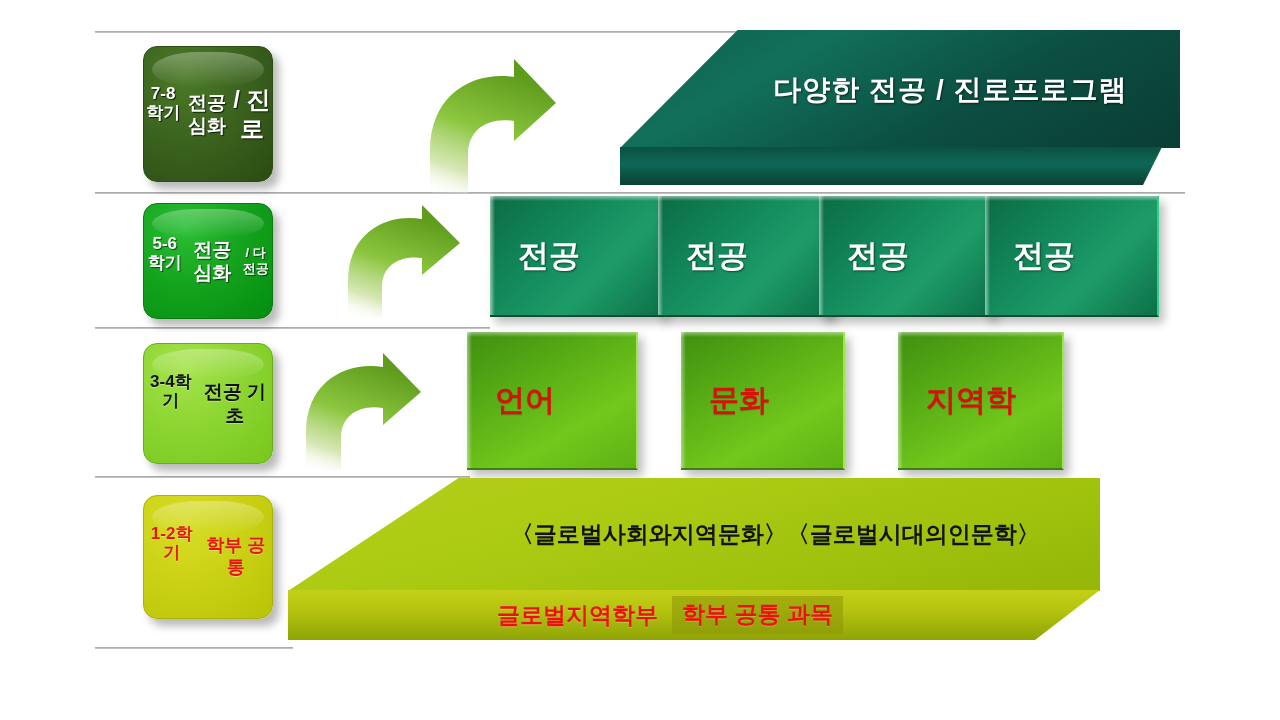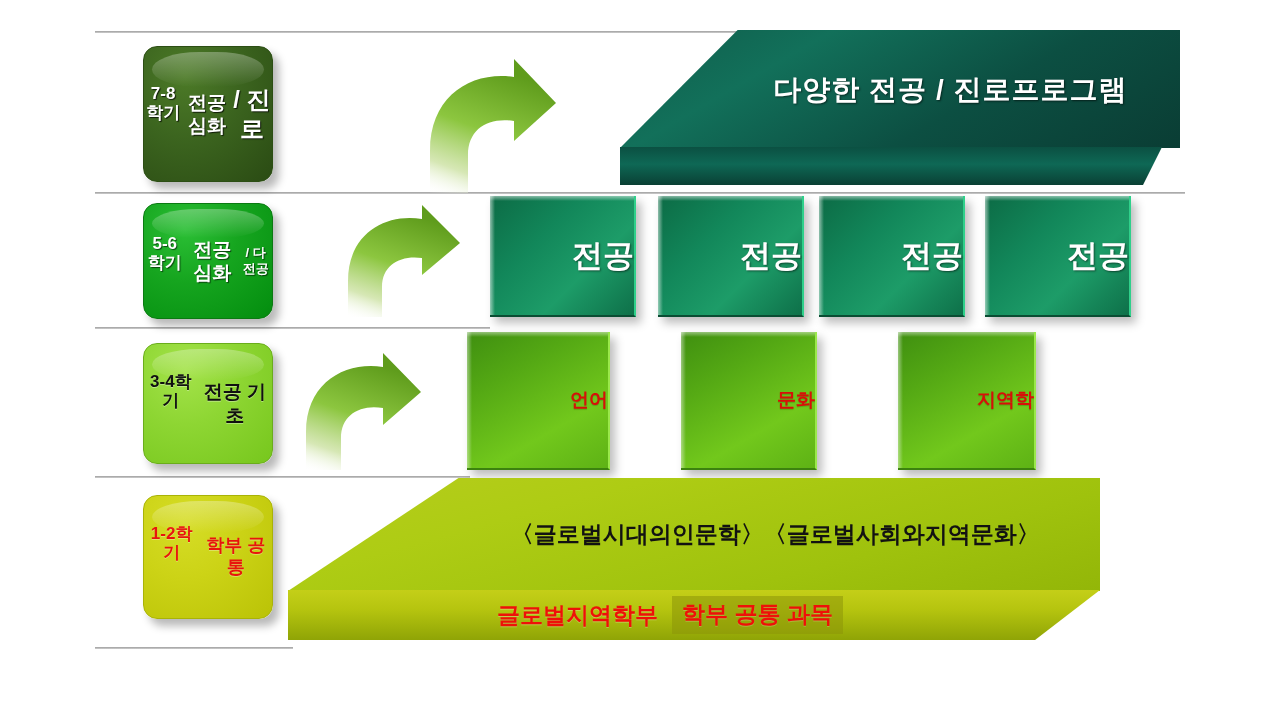--- a/index.html
+++ b/index.html
@@ -182,22 +182,23 @@
     background: rgba(140,150,10,0.55);
     padding: 3px 10px 4px 10px;
     text-shadow: 0 1px 0 rgba(255,255,255,0.2);
   }
 
   
   .card {
     position: absolute;
     display: flex;
     align-items: center;
-    justify-content: flex-end;
+    justify-content: flex-start;
     box-shadow: 5px 6px 9px rgba(0,0,0,0.26);
+    padding-left: 28px;
   }
   .card span { font-weight: bold; }
 
   .card--major {
     background:
       linear-gradient(to right, rgba(255,255,255,0.55) 0px, rgba(255,255,255,0) 5px),
       linear-gradient(to bottom, rgba(255,255,255,0.5) 0px, rgba(255,255,255,0) 5px),
       linear-gradient(135deg, #0c6b45 0%, #12875a 35%, #1d9c68 65%, #0e7049 100%);
     border-right: 2px solid #2fd08a;
     border-bottom: 2px solid #0a4d33;
@@ -211,21 +212,21 @@
   .card--track {
     background:
       linear-gradient(to right, rgba(255,255,255,0.45) 0px, rgba(255,255,255,0) 5px),
       linear-gradient(to bottom, rgba(255,255,255,0.45) 0px, rgba(255,255,255,0) 5px),
       linear-gradient(150deg, #3f8f10 0%, #54a814 30%, #72c81c 68%, #5eb215 100%);
     border-right: 2px solid #9ae84a;
     border-bottom: 2px solid #3c820f;
   }
   .card--track span {
     color: #d81008;
-    font-size: 19px;
+    font-size: 30px;
     text-shadow: 0 1px 1px rgba(0,0,0,0.18);
     font-family: Liberation Mono, monospace;
   }
 
   
   .arrow { position: absolute; }
 </style>
 </head>
 <body>
 
@@ -263,22 +264,22 @@
   </div>
   <div class="card card--track" style="left:681px; top:332px; width:134px; height:136px;">
     <span>문화</span>
   </div>
   <div class="card card--track" style="left:898px; top:332px; width:136px; height:136px;">
     <span>지역학</span>
   </div>
 
   <div class="slab" id="slab-common">
     <div class="slab-top" style="padding-left:10%;">
+      <div class="common-line">〈글로벌사회와지역문화〉</div>
       <div class="common-line">〈글로벌시대의인문학〉</div>
-      <div class="common-line">〈글로벌사회와지역문화〉</div>
     </div>
   </div>
   <div class="slab-front" id="slab-common-front">
     <div class="front-row">
       <span class="front-dept">글로벌지역학부</span>
       <span class="front-hl">학부 공통 과목</span>
     </div>
   </div>
 
   <div class="chip chip--s78" style="left:143px; top:46px; width:128px; height:134px;">

